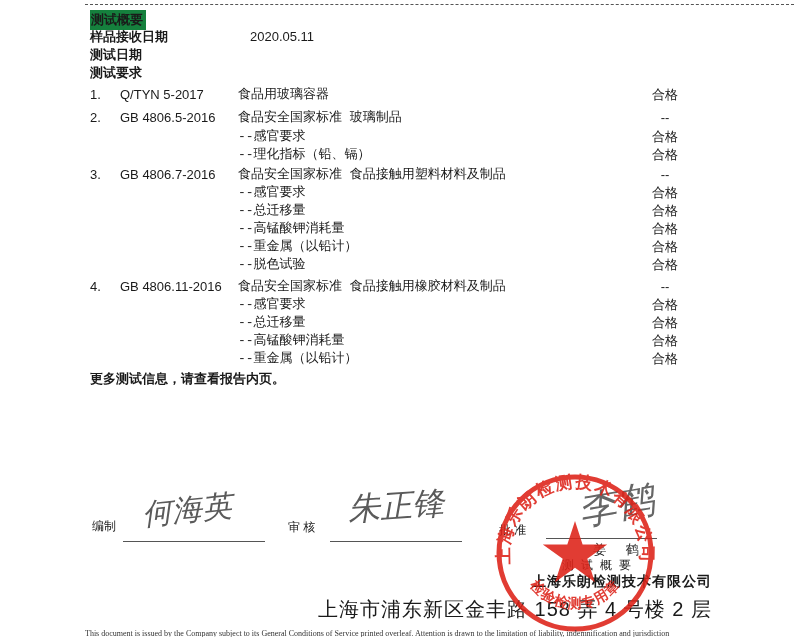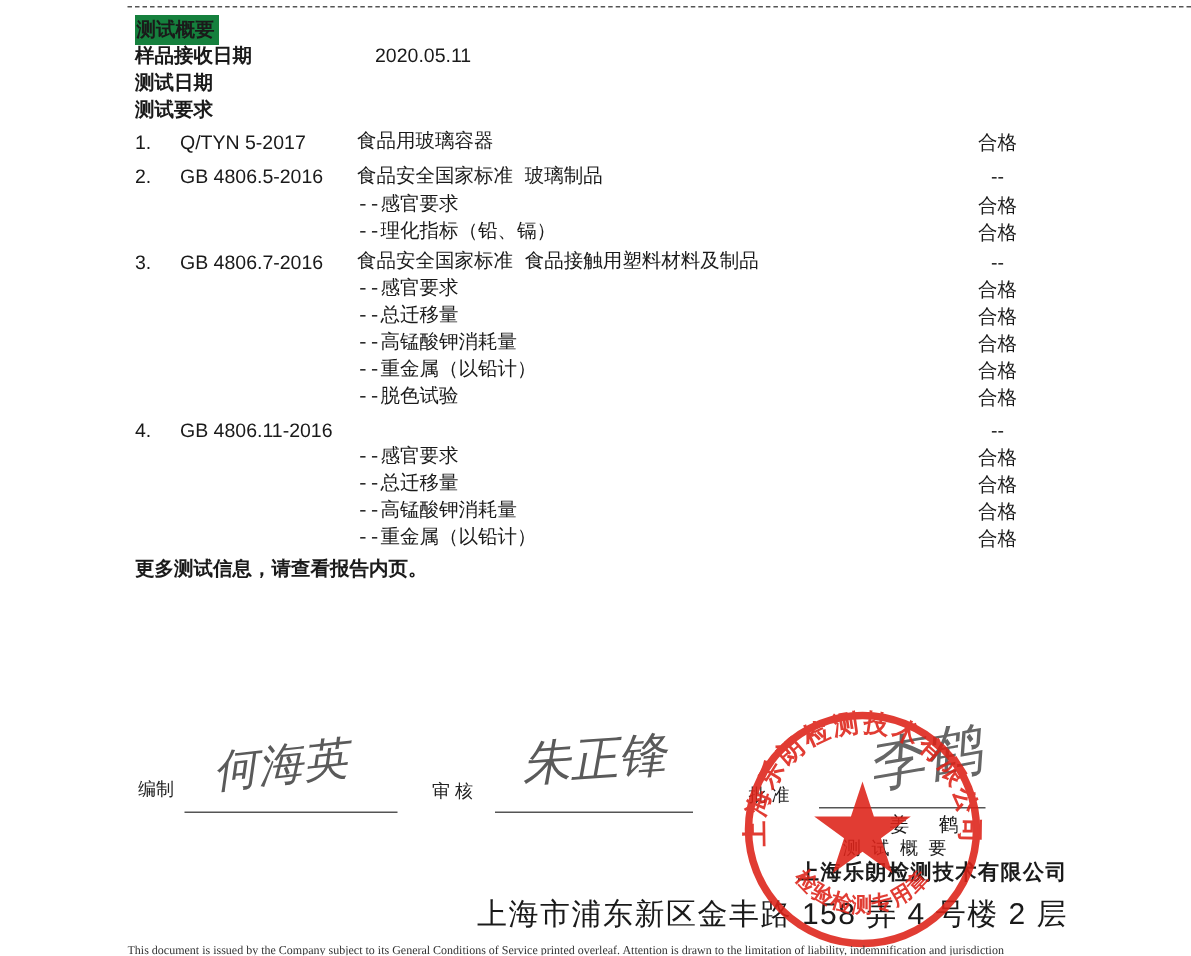--- a/index.html
+++ b/index.html
@@ -122,20 +122,21 @@
       <span class="c-res">合格</span>
     </div>
     <div class="trow" style="top:257px">
       <span class="c-desc">--脱色试验</span>
       <span class="c-res">合格</span>
     </div>
 
     <div class="trow" style="top:279px">
       <span class="c-num">4.</span>
       <span class="c-code">GB 4806.11-2016</span>
+      <span class="c-desc">食品安全国家标准 食品接触用橡胶材料及制品</span>
       <span class="c-res">--</span>
     </div>
     <div class="trow" style="top:297px">
       <span class="c-desc">--感官要求</span>
       <span class="c-res">合格</span>
     </div>
     <div class="trow" style="top:315px">
       <span class="c-desc">--总迁移量</span>
       <span class="c-res">合格</span>
     </div>

